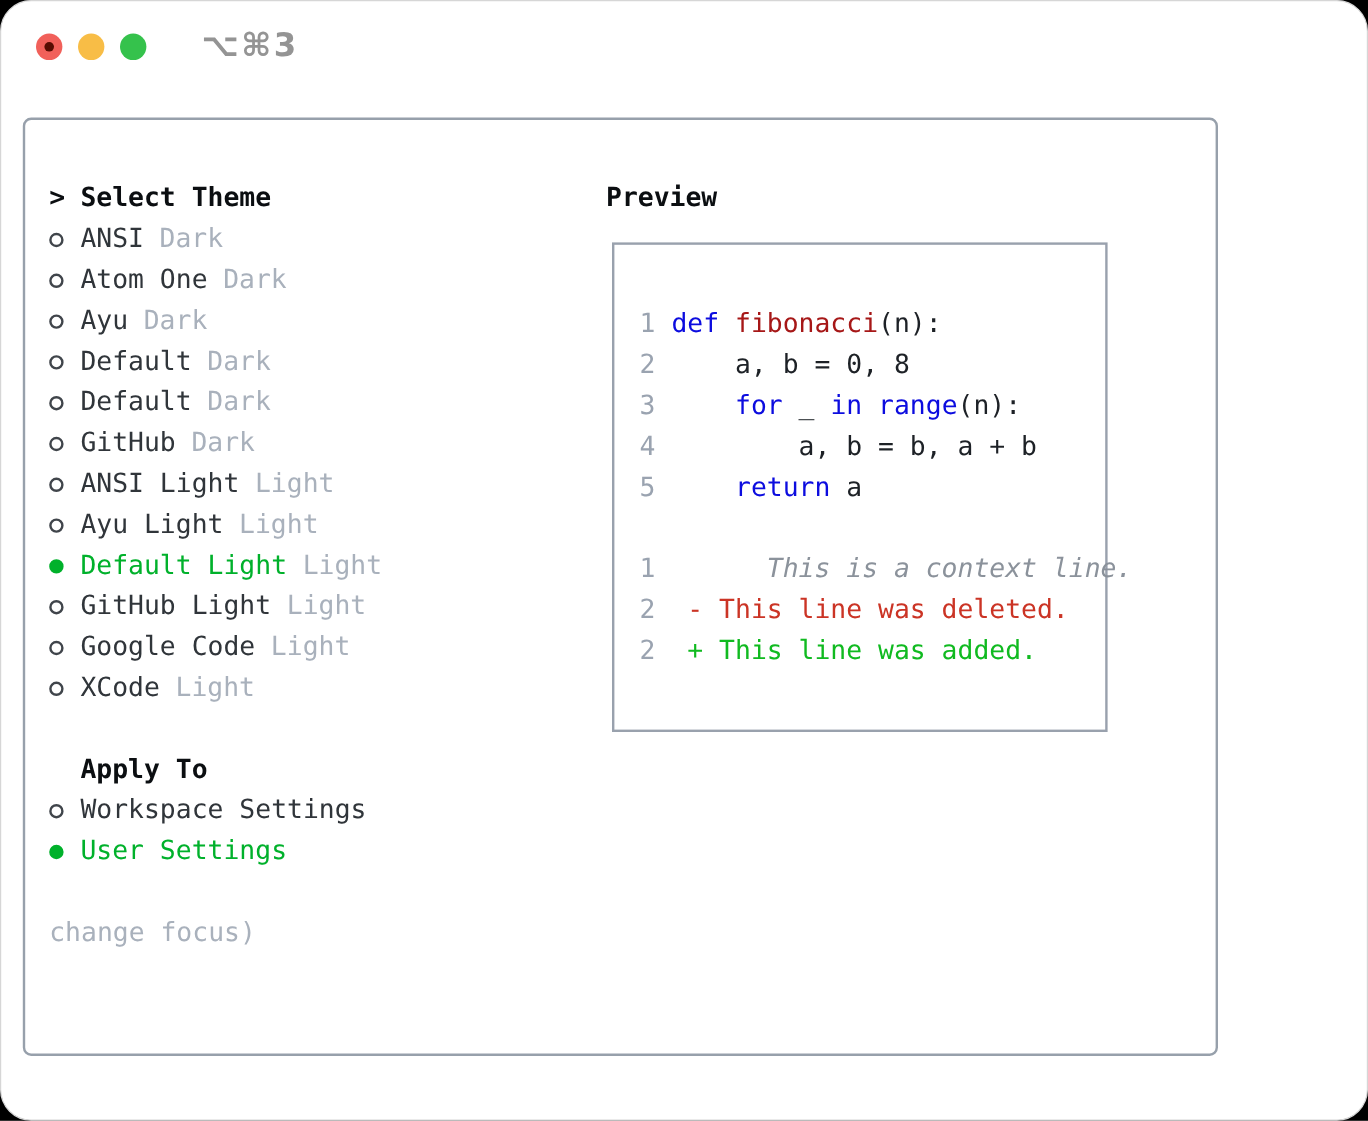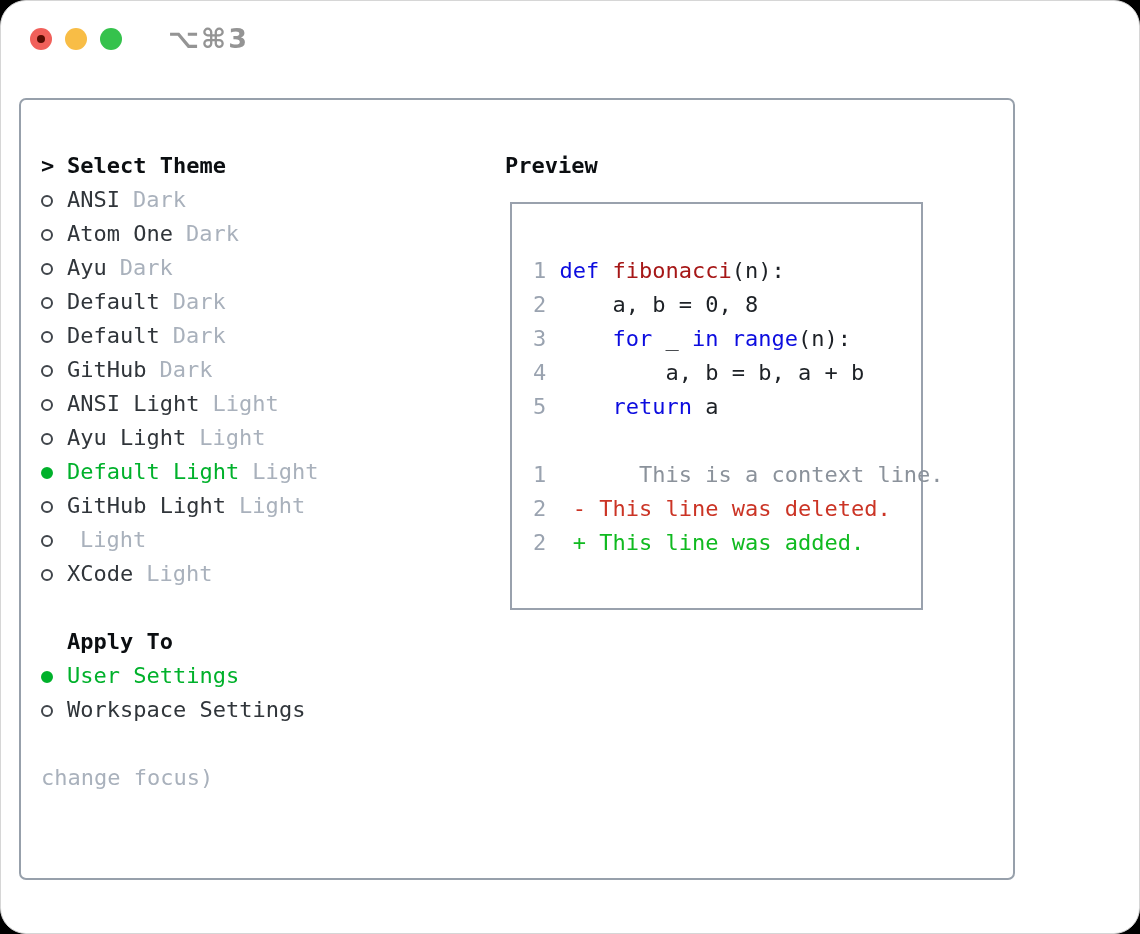--- a/index.html
+++ b/index.html
@@ -61,21 +61,21 @@
   .preview-box{
     position:absolute;left:489px;top:102px;width:413px;height:408px;
     border:2px solid #99a1ad;box-sizing:border-box;background:#fff;
   }
   .code{padding:50px 0 0 21px;}
   .code .line{display:block;}
   .seg-lineno{color:#9aa3b0;}
   .seg-plain{color:#1d2126;}
   .seg-kw{color:#0c0cdf;}
   .seg-fn{color:#a61717;}
-  .seg-ctx{color:#8b929b;}
+  .seg-ctx{color:#8b929b;font-style:italic;}
   .seg-del{color:#cb3425;}
   .seg-add{color:#10ba20;}
 </style>
 </head>
 <body>
 
 <div class="window">
 
   <div class="titlebar">
     <div class="traffic red"></div>
@@ -125,38 +125,38 @@
 
   <div class="line">
     <span class="pfx"><span class="radio on"></span></span><span class="item-label selected">Default Light</span><span class="variant">Light</span>
   </div>
 
   <div class="line">
     <span class="pfx"><span class="radio"></span></span><span class="item-label">GitHub Light</span><span class="variant">Light</span>
   </div>
 
   <div class="line">
-    <span class="pfx"><span class="radio"></span></span><span class="variant">Light</span>
+    <span class="pfx"><span class="radio"></span></span><span class="item-label">Google Code</span><span class="variant">Light</span>
   </div>
 
   <div class="line">
     <span class="pfx"><span class="radio"></span></span><span class="item-label">XCode</span><span class="variant">Light</span>
   </div>
 </div>
       <div class="blank-line"></div>
       <div class="line title-line">
         <span class="pfx"></span><span>Apply To</span>
       </div>
       <div id="apply-options">
   <div class="line">
-    <span class="pfx"><span class="radio on"></span></span><span class="item-label selected">User Settings</span>
+    <span class="pfx"><span class="radio"></span></span><span class="item-label">Workspace Settings</span>
   </div>
 
   <div class="line">
-    <span class="pfx"><span class="radio"></span></span><span class="item-label">Workspace Settings</span>
+    <span class="pfx"><span class="radio on"></span></span><span class="item-label selected">User Settings</span>
   </div>
 </div>
       <div class="blank-line"></div>
       <div class="line help">change focus)</div>
     </div>
 
     <div class="preview-title">Preview</div>
 
     <div class="preview-box">
       <div class="code" id="code-lines">

